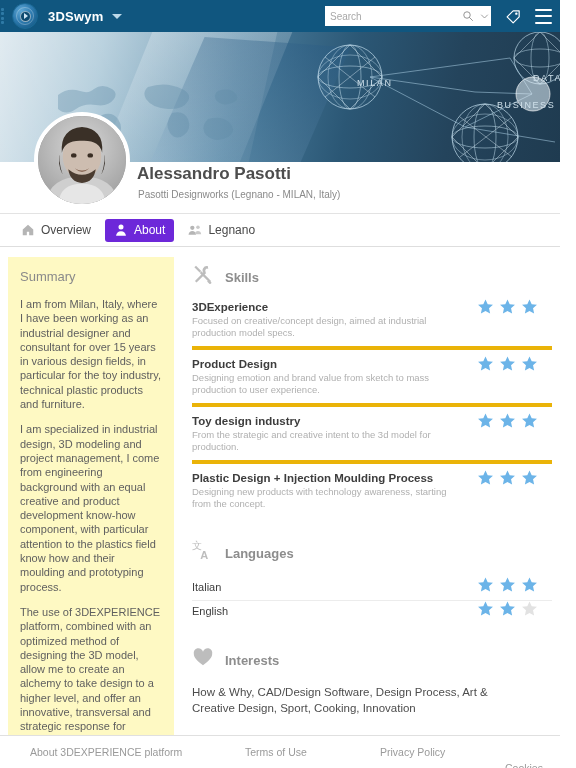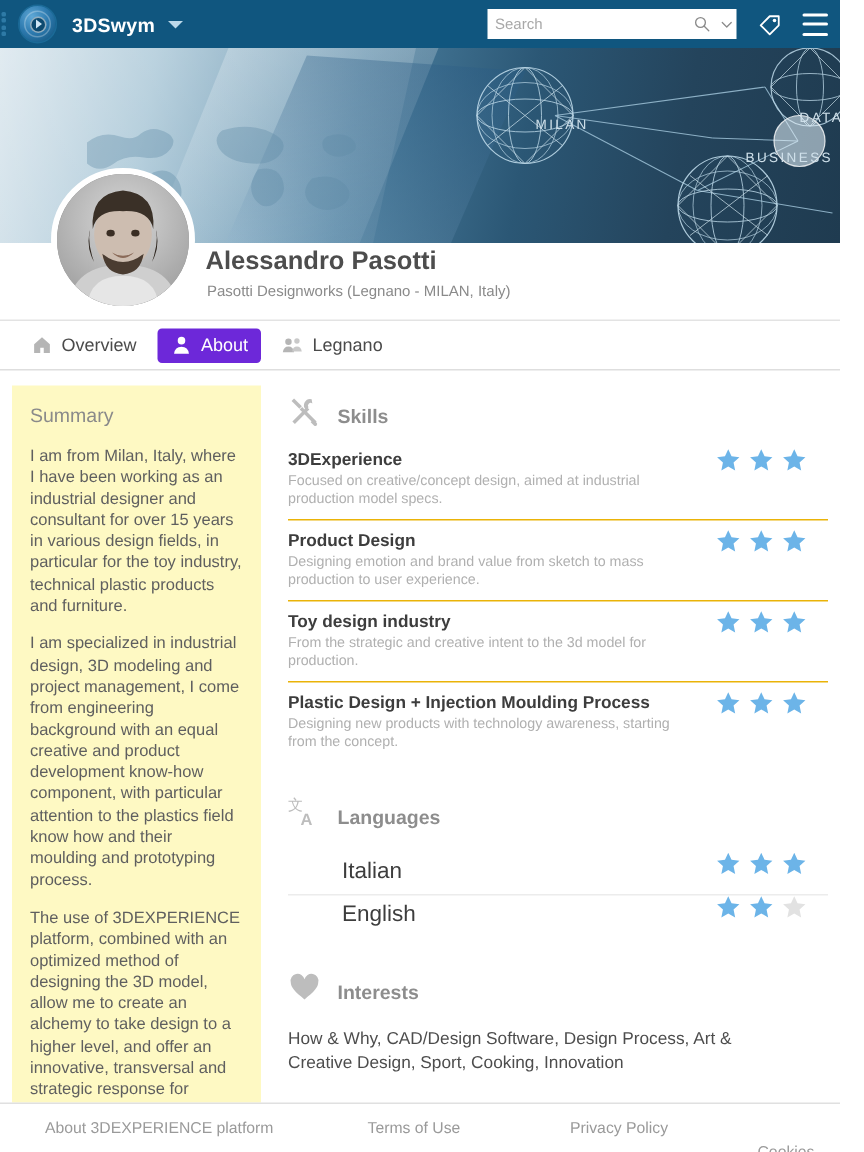--- a/index.html
+++ b/index.html
@@ -145,30 +145,30 @@
   .content { display: flex; padding: 10px 8px 0 8px; gap: 10px; height: 520px; }
   .col-left { width: 166px; flex: 0 0 166px; background:#fef9c3; padding: 12px 12px 10px 12px; }
   .sum-title { font-size: 13px; color:#8a8a8a; margin-bottom: 13px; }
   .sum-p { font-size: 11px; line-height: 14.3px; color:#5f5f5f; margin-bottom: 11px; }
   .col-right { flex: 1 1 auto; padding-left: 8px; }
 
   .sec-head { display:flex; align-items:flex-end; margin: 6px 0 16px 0; }
   .sec-head .sico { width:22px;height:22px; margin-right:11px; flex:0 0 auto; }
   .sec-title { font-size: 13px; color:#8d8d8d; font-weight:bold; }
 
-  .row { position: relative; border-bottom: 1px solid #eab308; padding: 0 0 7px 0; margin-bottom: 8px; }
+  .row { position: relative; border-bottom: 4px solid #eab308; padding: 0 0 7px 0; margin-bottom: 8px; }
   .row:last-child { border-bottom: none; }
   .row-t { font-size: 11.5px; font-weight: bold; color:#3d3d3d; padding-right: 90px; }
   .row-d { font-size: 9.5px; color:#b0b0b0; margin-top: 2px; padding-right: 90px; line-height: 12px; }
   .stars { position:absolute; right: 14px; top: -3px; display:flex; gap:5px; }
   .star { width:17px; height:17px; }
 
   .lang-row { position:relative; border-bottom:1px solid #ececec; padding: 4px 0 7px 0; }
   .lang-row:last-child { border-bottom:none; }
-  .lang-t { font-size: 15px; color:#3d3d3d;margin-left:36px; }
+  .lang-t { font-size: 11px; color:#3d3d3d; }
   .lang-row .stars { top: -1px; }
 
   .interests-text { font-size: 11.5px; color:#4d4d4d; line-height: 16px; padding-right: 30px; }
 
   .exp-t { font-size: 11.5px; font-weight:bold; color:#3d3d3d; }
 
   .blk { margin-bottom: 22px; }
 
   
   .footer {

